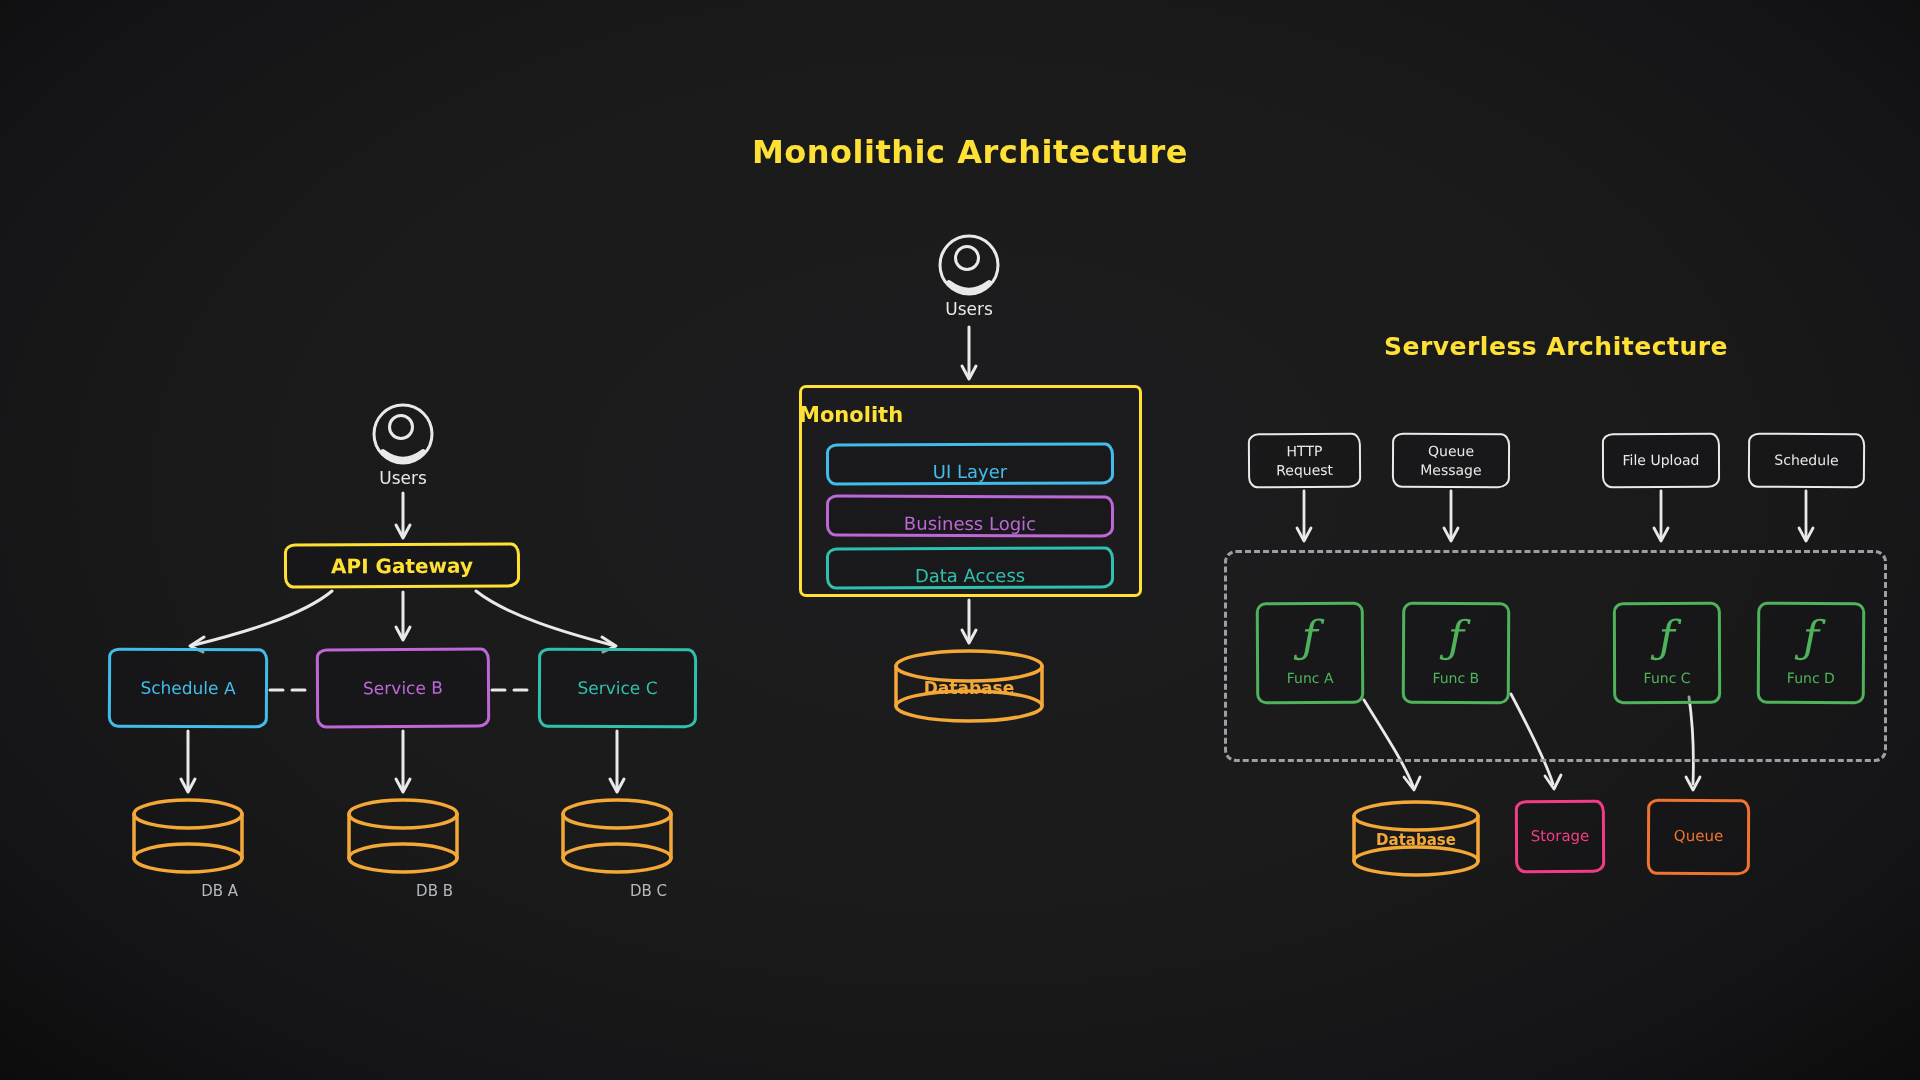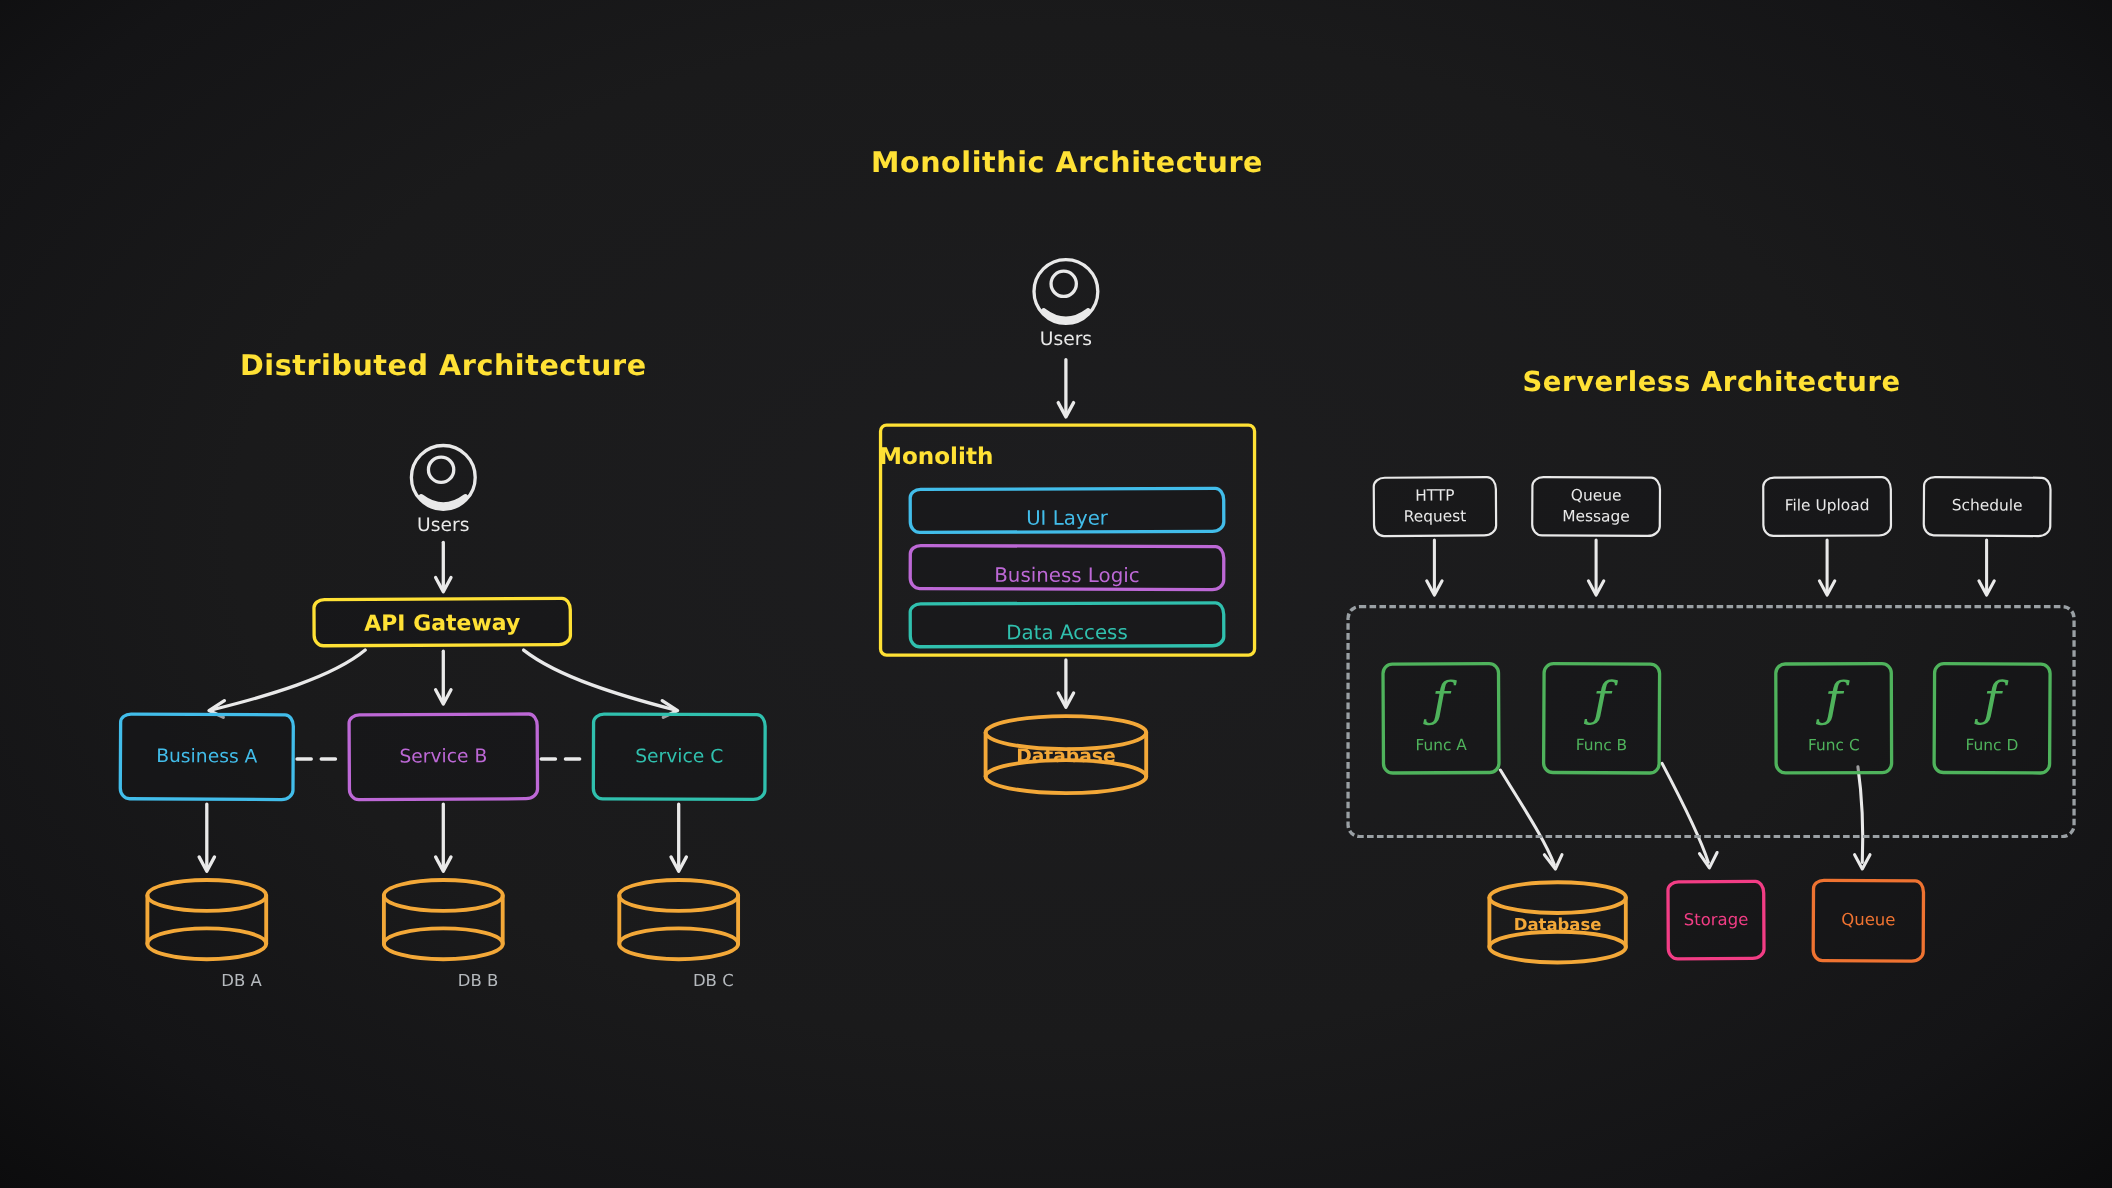--- a/index.html
+++ b/index.html
@@ -5,21 +5,21 @@
   html,body{margin:0;padding:0;background:#0c0c0d;}
   .stage{
     position:relative;width:1920px;height:1080px;overflow:hidden;
     background:radial-gradient(ellipse at 50% 45%, #1d1d1f 0%, #1a1a1b 55%, #141416 82%, #0c0c0d 100%);
     font-family:"DejaVu Sans", sans-serif;
   }
   svg.underlay{position:absolute;left:0;top:0;width:1920px;height:1080px;}
   .wire{stroke:#e9e9e9;fill:none;stroke-linecap:round;stroke-linejoin:round;}
   .cyl{stroke:#f3a838;fill:none;stroke-linecap:round;}
   .title{
-    position:absolute;text-align:center;color:#ffe135;font-size:26px;font-weight:bold;
+    position:absolute;text-align:center;color:#ffe135;font-size:32px;font-weight:bold;
     letter-spacing:.5px;white-space:nowrap;
   }
   .node{
     position:absolute;display:flex;align-items:center;justify-content:center;text-align:center;
     border:3px solid var(--c,#e9e9e9);color:var(--c,#e9e9e9);
     border-radius:11px 9px 12px 10px / 9px 12px 10px 11px;
     background:rgba(20,20,22,.35);
     transform:rotate(var(--rot,0deg));
     box-sizing:border-box;
   }
@@ -161,30 +161,29 @@
         <path d="M 1686,777 L 1693,790 L 1700,777"></path>
     </g>
     <g class="cyl" stroke-width="3.5">
       <ellipse cx="1416" cy="816" rx="62" ry="14"></ellipse>
         <ellipse cx="1416" cy="861" rx="62" ry="14"></ellipse>
       <line x1="1354" y1="816" x2="1354" y2="861"></line>
         <line x1="1478" y1="816" x2="1478" y2="861"></line>
     </g>
   </svg>
 
-  <div class="title" style="left:180px;top:318px;width:446px">Distributed Architecture</div>
 
   <div class="users-lbl" style="left:353px;top:468px;width:100px">Users</div>
 
   <div class="node gateway yellow" style="left:284px;top:543px;width:236px;height:45px;--rot:-0.3deg">
     <span class="lbl">API Gateway</span>
   </div>
 
   <div class="node svc cyan" style="left:108px;top:648px;width:160px;height:80px;--rot:0.3deg">
-    <span class="lbl">Business A</span>
+    <span class="lbl">Schedule A</span>
   </div>
   <div class="node svc purple" style="left:316px;top:648px;width:174px;height:80px;--rot:-0.3deg">
     <span class="lbl">Service B</span>
   </div>
   <div class="node svc teal" style="left:538px;top:648px;width:159px;height:80px;--rot:0.2deg">
     <span class="lbl">Service C</span>
   </div>
 
   <div class="small-lbl gray-lbl" style="left:138px;top:882px;width:100px">DB A</div>
   <div class="small-lbl gray-lbl" style="left:353px;top:882px;width:100px">DB B</div>

